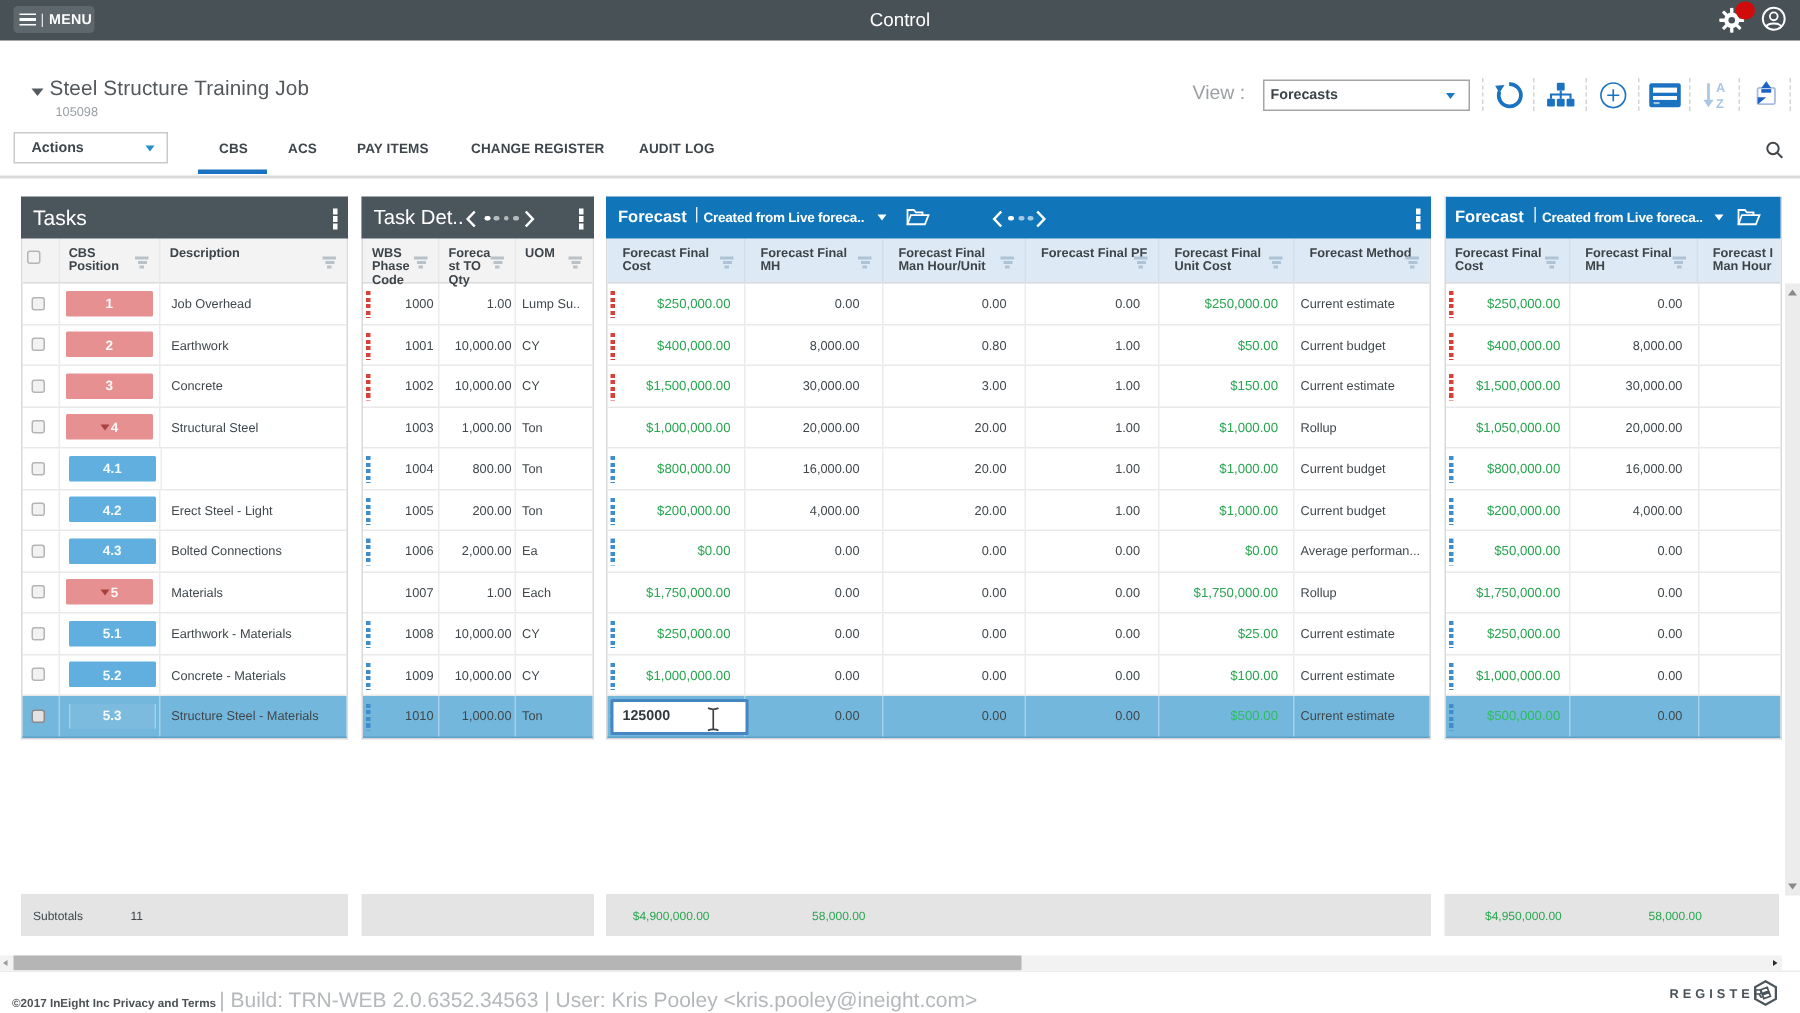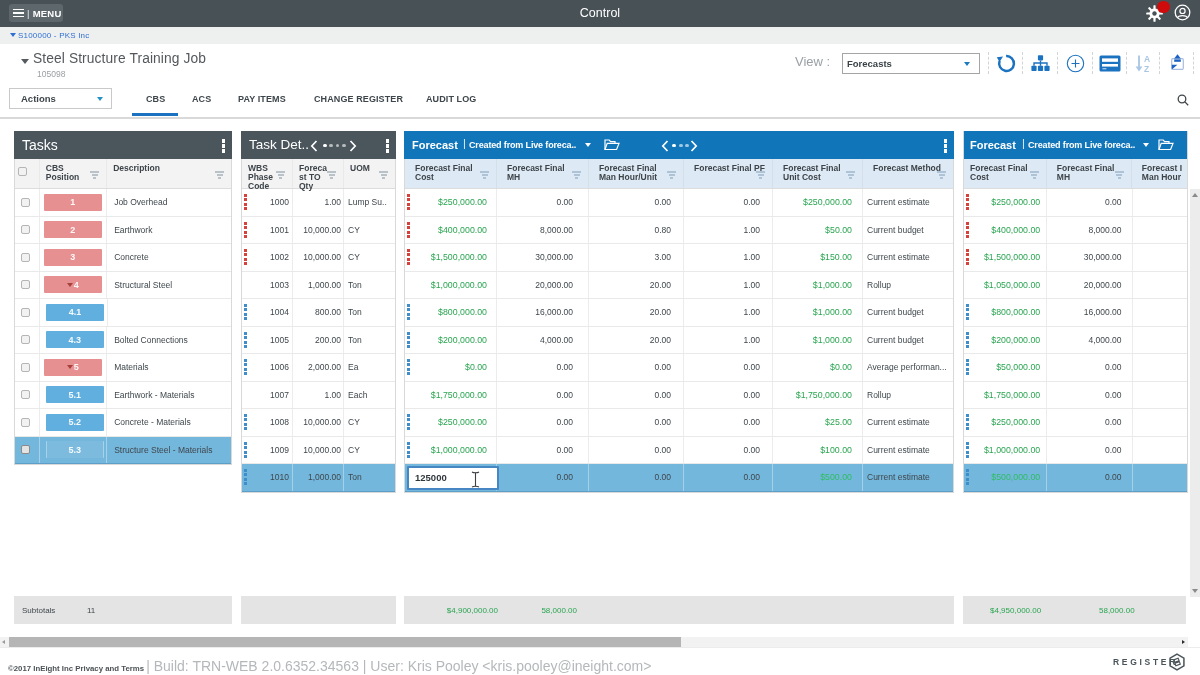--- a/index.html
+++ b/index.html
@@ -109,24 +109,20 @@
     <circle cx="8.5" cy="8.5" r="2.2" fill="#485156"></circle>
   </svg>
   <div class="abs" style="left:1157px;top:0.5px;width:12.5px;height:12.5px;border-radius:50%;background:#cf0b0b;"></div>
   <svg class="abs" style="left:1174px;top:4px;" width="17" height="17" viewBox="0 0 17 17">
     <circle cx="8.5" cy="8.5" r="7.3" fill="none" stroke="#fff" stroke-width="1.3"></circle>
     <circle cx="8.5" cy="6.9" r="2.6" fill="none" stroke="#fff" stroke-width="1.2"></circle>
     <path d="M3.6,13.9 C4.3,10.9 12.7,10.9 13.4,13.9" fill="none" stroke="#fff" stroke-width="1.3"></path>
   </svg>
 </div>
 
-<div id="strip">
-  <span style="position:absolute;left:10px;top:6px;width:0;height:0;border-left:3.5px solid transparent;border-right:3.5px solid transparent;border-top:4.5px solid #2e6fd2;"></span>
-  <span class="txt">S100000 - PKS Inc</span>
-</div>
 
 <div id="hdr-caret"></div>
 <div id="hdr-title">Steel Structure Training Job</div>
 <div id="hdr-sub">105098</div>
 <div id="view-label">View :</div>
 <div id="view-select">Forecasts<span class="vcaret"></span></div>
 <div class="hsep" style="left:988px;"></div>
 <div class="hsep" style="left:1022px;"></div>
 <div class="hsep" style="left:1057px;"></div>
 <div class="hsep" style="left:1092px;"></div>
@@ -249,20 +245,29 @@
         </div>
         <div class="c" style="width:68px;">
           <div class="badge" style="margin-left:6px;background:#61afdf;">4.1</div>
         </div>
       </div>
 <div class="r">
         <div class="c" style="width:25px;">
           <div class="cb"></div>
         </div>
         <div class="c" style="width:68px;">
+          <div class="badge" style="margin-left:6px;background:#61afdf;">4.2</div>
+        </div>
+        <div class="c" style="width:125px;padding-left:7px;border-right:none;white-space:nowrap;">Erect Steel - Light</div>
+      </div>
+<div class="r">
+        <div class="c" style="width:25px;">
+          <div class="cb"></div>
+        </div>
+        <div class="c" style="width:68px;">
           <div class="badge" style="margin-left:6px;background:#61afdf;">4.3</div>
         </div>
         <div class="c" style="width:125px;padding-left:7px;border-right:none;white-space:nowrap;">Bolted Connections</div>
       </div>
 <div class="r">
         <div class="c" style="width:25px;">
           <div class="cb"></div>
         </div>
         <div class="c" style="width:68px;">
           <div class="badge" style="margin-left:4px;background:#e69091;"><span class="bcaret"></span>5</div>
@@ -657,21 +662,21 @@
         <div class="c" style="width:60px;border-right:none;"></div>
       </div>
 </div>
 
 <div class="sub" style="left:14px;width:218px;">
       <span style="position:absolute;left:8px;top:10px;">Subtotals</span>
       <span style="position:absolute;left:73px;top:10px;">11</span>
     </div>
 <div class="sub" style="left:241px;width:155px;"></div>
 <div class="sub" style="left:404px;width:550px;color:#2aa551;">
-      <span style="position:absolute;right:456px;top:10px;margin-left:28px;">$4,900,000.00</span>
+      <span style="position:absolute;right:481px;top:10px;margin-left:28px;">$4,900,000.00</span>
       <span style="position:absolute;right:377px;top:10px;">58,000.00</span>
     </div>
 <div class="sub" style="left:963px;width:223px;color:#2aa551;">
       <span style="position:absolute;left:27px;top:10px;">$4,950,000.00</span>
       <span style="position:absolute;left:136px;top:10px;">58,000.00</span>
     </div>
 
 <div id="vscroll">
   <div class="arr" style="left:2px;top:4px;border-left:3px solid transparent;border-right:3px solid transparent;border-bottom:4px solid #8a8a8a;"></div>
   <div class="arr" style="left:2px;bottom:4px;border-left:3px solid transparent;border-right:3px solid transparent;border-top:4px solid #8a8a8a;"></div>

